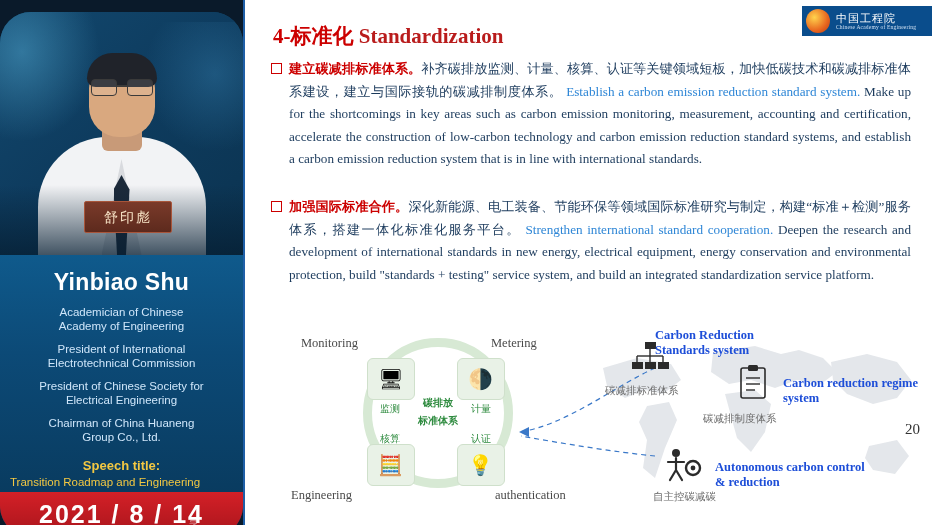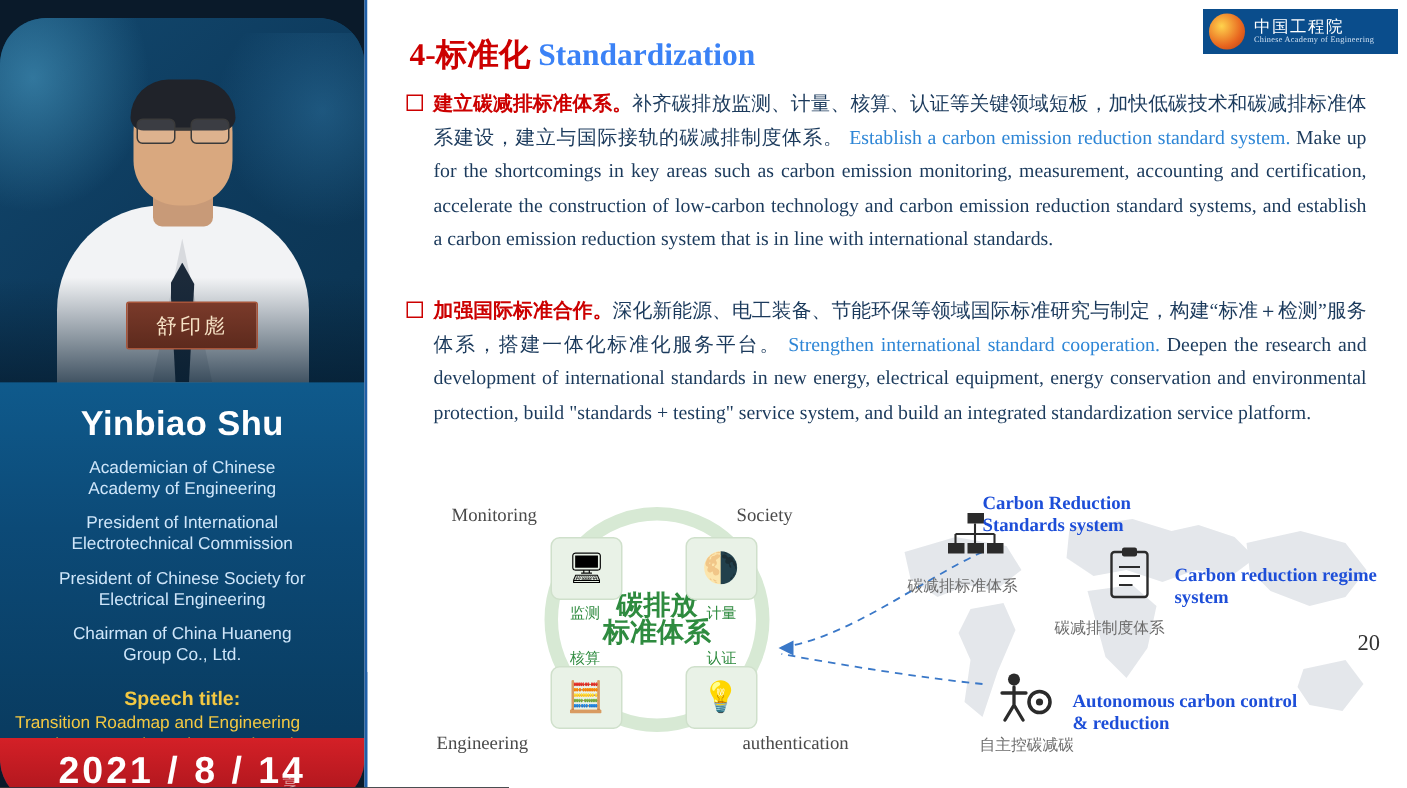--- a/index.html
+++ b/index.html
@@ -270,21 +270,21 @@
 
   
   #slide-heading {
     position: absolute;
     left: 28px;
     top: 22px;
     font-size: 21px;
     font-weight: bold;
     color: #cc0000;
   }
-  #slide-heading .en { color: #3b82f6; }
+  #slide-heading .en { color: #b91c1c; }
 
   .bullet-block {
     position: absolute;
     left: 26px;
     width: 640px;
   }
   #bullet1 { top: 58px; }
   #bullet2 { top: 196px; }
   .bullet-marker {
     position: absolute;
@@ -341,21 +341,21 @@
     position: absolute;
     left: 133px;
     top: 62px;
     width: 100px;
     height: 70px;
     background: #ffffff;
     border-radius: 50%;
     text-align: center;
     color: #2e8b3f;
     font-weight: bold;
-    font-size: 18px;
+    font-size: 10px;
     line-height: 18px;
     padding-top: 16px;
     box-sizing: border-box;
   }
   .node {
     position: absolute;
     width: 46px;
     height: 40px;
     border-radius: 6px;
     background: #e9f2e7;
@@ -505,21 +505,21 @@
 
         <div class="node" style="left:112px; top:42px;">
           <span class="glyph">🖥</span>
         </div>
         <div class="dg-label" style="left:46px; top:20px;">Monitoring</div>
         <div class="node-cap" style="left:105px; top:86px;">监测</div>
 
         <div class="node" style="left:202px; top:42px;">
           <span class="glyph">🌗</span>
         </div>
-        <div class="dg-label" style="left:236px; top:20px;">Society</div>
+        <div class="dg-label" style="left:236px; top:20px;">Metering</div>
         <div class="node-cap" style="left:196px; top:86px;">计量</div>
 
         <div class="node" style="left:202px; top:128px;">
           <span class="glyph">💡</span>
         </div>
         <div class="dg-label" style="left:240px; top:172px;">authentication</div>
         <div class="node-cap" style="left:196px; top:116px;">认证</div>
 
         <div class="node" style="left:112px; top:128px;">
           <span class="glyph">🧮</span>

